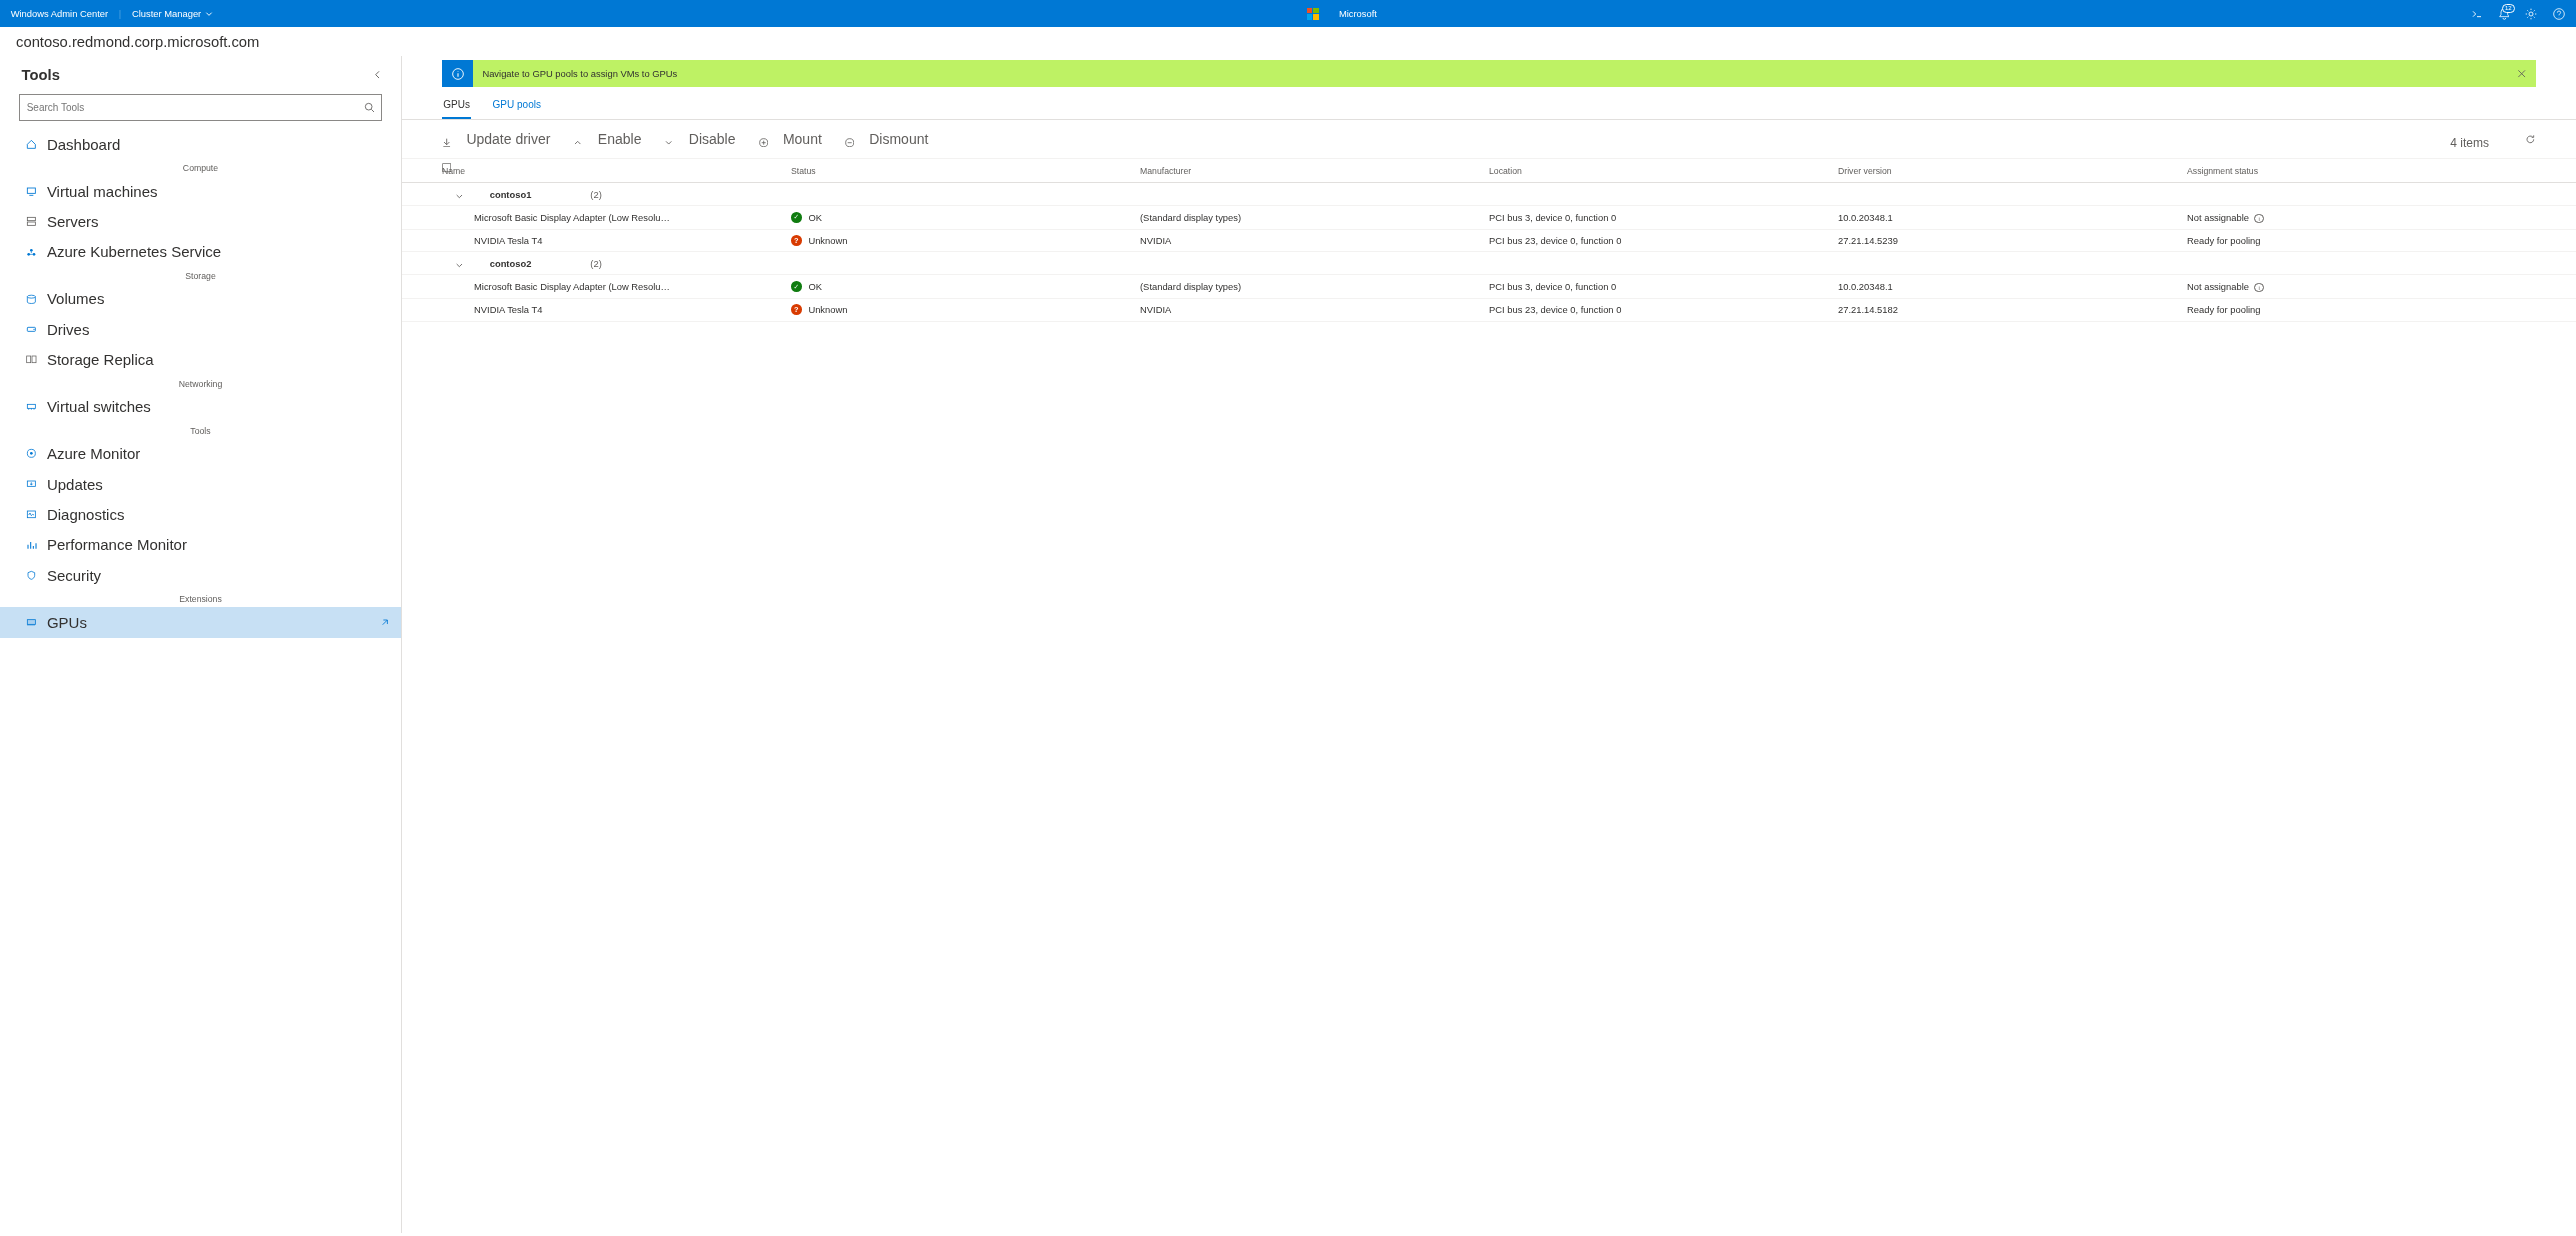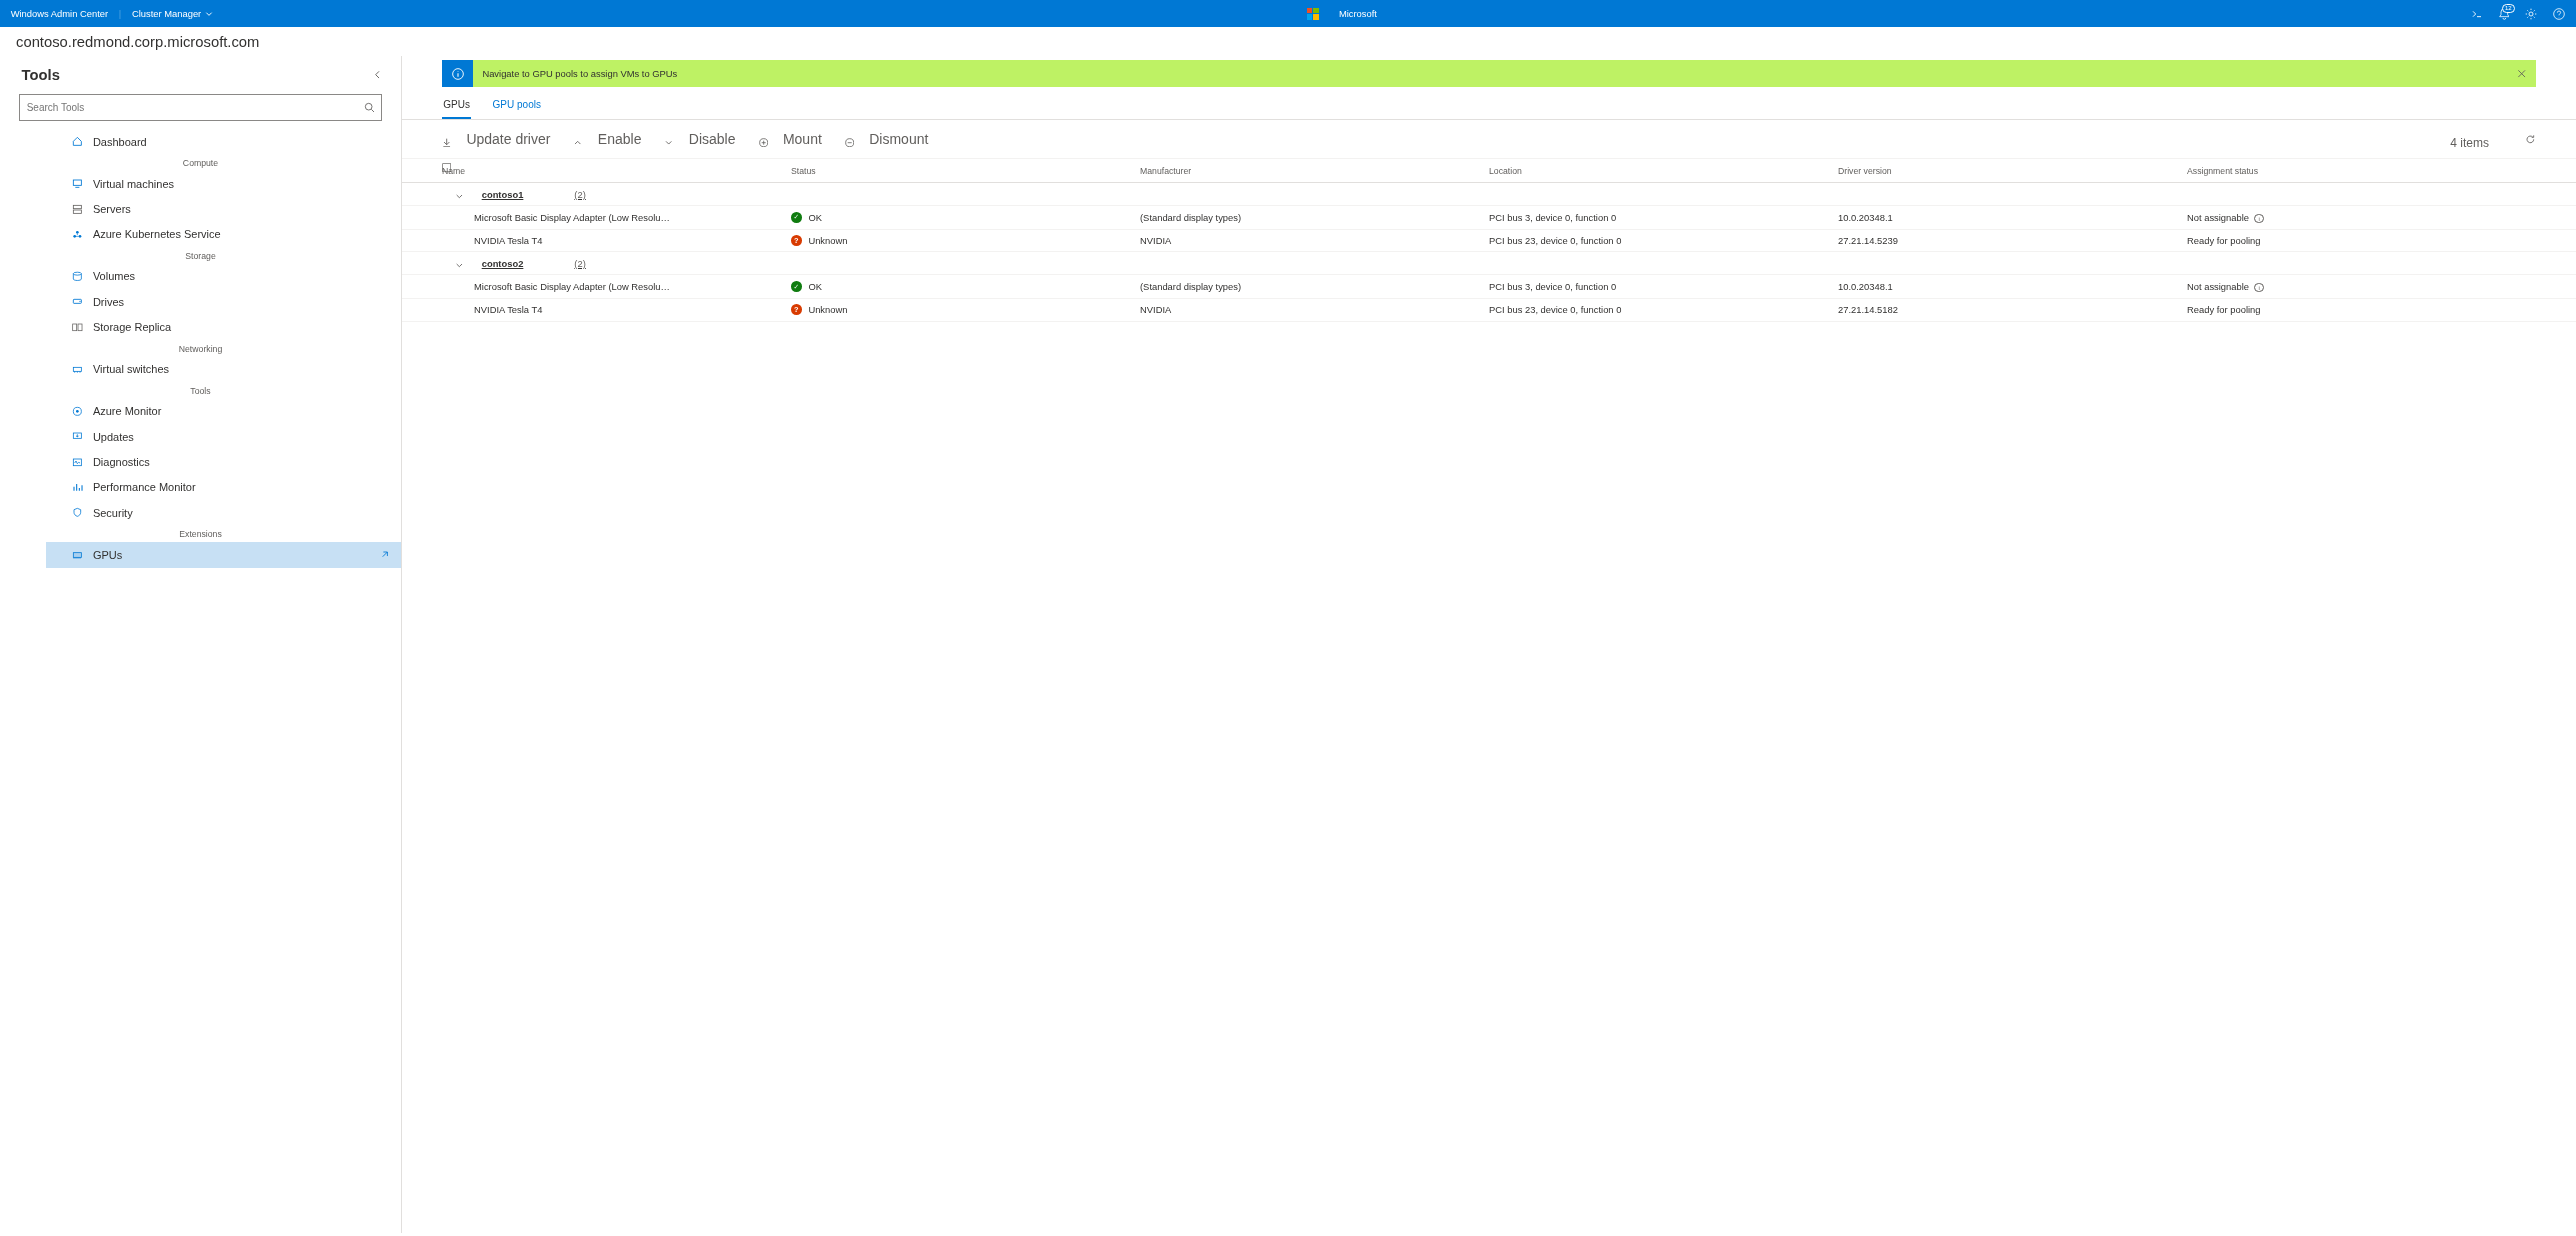--- a/index.html
+++ b/index.html
@@ -70,22 +70,21 @@
 }
 .search-box input {
   flex:1; border:none; outline:none; font-size:10px; color:#323130; background:transparent;
 }
 .search-box .sicon { color:#605e5c; }
 .nav-list { flex:1; overflow-y:auto; padding-bottom:13.4px; }
 .nav-group-label { text-align:center; color:#605e5c; font-size:8.7px; padding:4px 0 2.7px; }
 .nav-item {
   display:flex; align-items:center; gap:9.4px;
   padding:6.7px 12px 6.7px 25.5px; cursor:pointer; color:#323130;
-  font-size:11px;
-  margin-left:46px;
+  font-size:15px;
 }
 .nav-item.selected { background:#c7e0f4; }
 .nav-item .nicon { width:12px; height:12px; display:flex; align-items:center; justify-content:center; color:#0078d4; font-size:10px; }
 .nav-item .ext { margin-left:auto; color:#0078d4; font-size:8.7px; }
 .main { flex:1; display:flex; flex-direction:column; }
 .page-head {
   display:flex; align-items:center; gap:9.4px;
   padding:10.7px 40px 5.4px 40px;
 }
 .page-head h1 { font-size:14.8px; font-weight:700; }
@@ -121,22 +120,22 @@
 .table-wrap { flex:1; overflow:auto; padding-bottom:27px; }
 .thead {
   display:grid;
   grid-template-columns: 40px 349px 349px 349px 349px 349px 1fr;
   font-size:8.7px; color:#605e5c; padding:4px 40px 4px 0;
   border-bottom:0.7px solid #e1dfdd;
 }
 .thead .cb { padding-left:40px; }
 .thead .c { padding:2.7px 0; }
 .group-row {
-  padding:5.4px 0 5.4px 54px; display:flex; align-items:flex-end; gap:19px;
-  font-size:9.4px; color:#323130; border-bottom:0.7px solid #f3f2f1;text-decoration:underline;
+  padding:5.4px 0 5.4px 54px; display:flex; align-items:flex-end; gap:27px;
+  font-size:9.4px; color:#323130; border-bottom:0.7px solid #f3f2f1;
 }
 .group-row .chev { color:#605e5c; font-size:7.4px; }
 .group-row .gname { font-weight:600; }
 .group-row .gcount { color:#605e5c; margin-left:32px; }
 .data-row {
   display:grid;
   grid-template-columns: 40px 349px 349px 349px 349px 349px 1fr;
   padding:5.4px 40px 5.4px 0;
   font-size:9.4px; color:#323130; border-bottom:0.7px solid #f3f2f1;
 }

